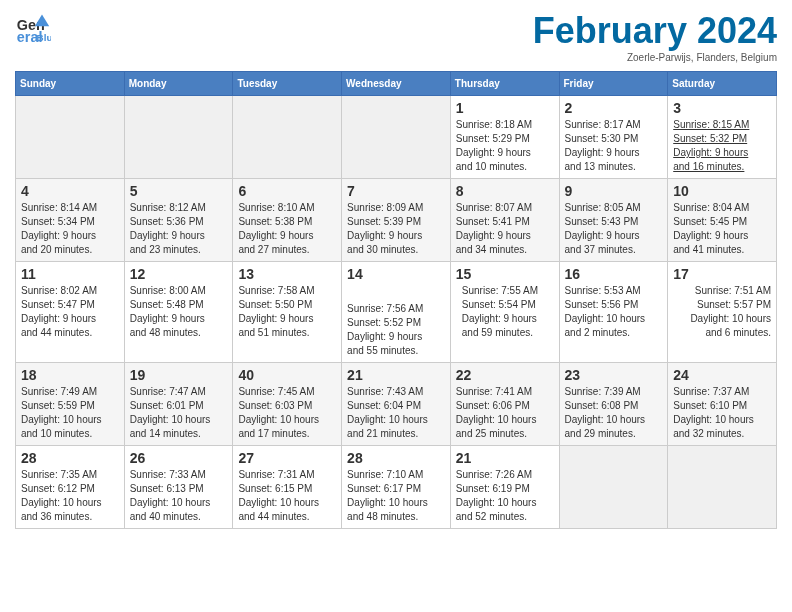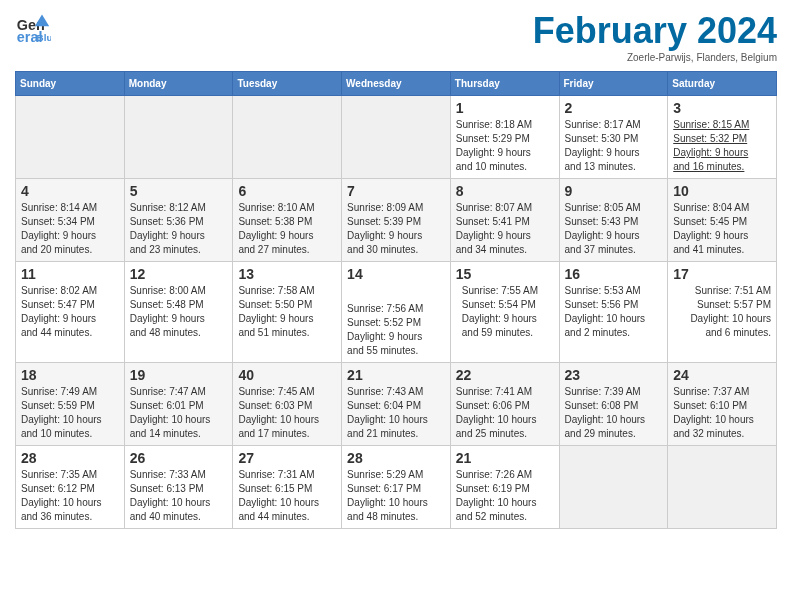--- a/index.html
+++ b/index.html
@@ -309,21 +309,21 @@
         </td>
         <td>
           <div class="day-number">27</div>
           <div class="day-info" style="white-space: pre-line;">Sunrise: 7:31 AM
 Sunset: 6:15 PM
 Daylight: 10 hours
 and 44 minutes.</div>
         </td>
         <td>
           <div class="day-number">28</div>
-          <div class="day-info" style="white-space: pre-line;">Sunrise: 5:29 AM
+          <div class="day-info" style="white-space: pre-line;">Sunrise: 7:10 AM
 Sunset: 6:17 PM
 Daylight: 10 hours
 and 48 minutes.</div>
         </td>
         <td>
           <div class="day-number">21</div>
           <div class="day-info" style="white-space: pre-line;">Sunrise: 7:26 AM
 Sunset: 6:19 PM
 Daylight: 10 hours
 and 52 minutes.</div>

